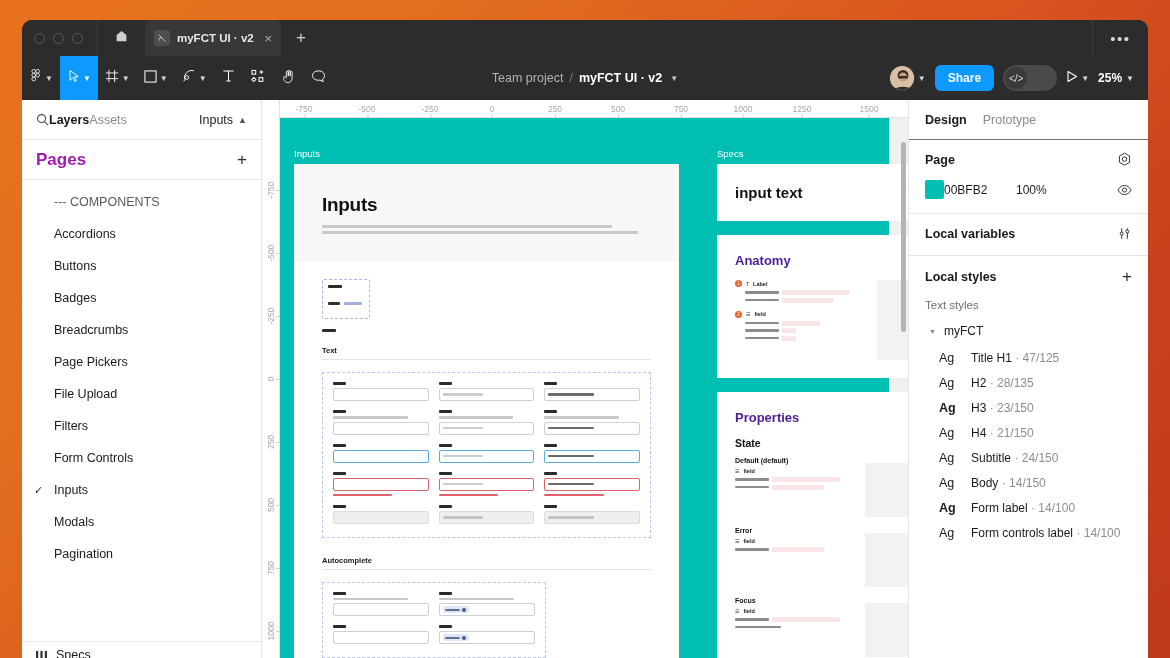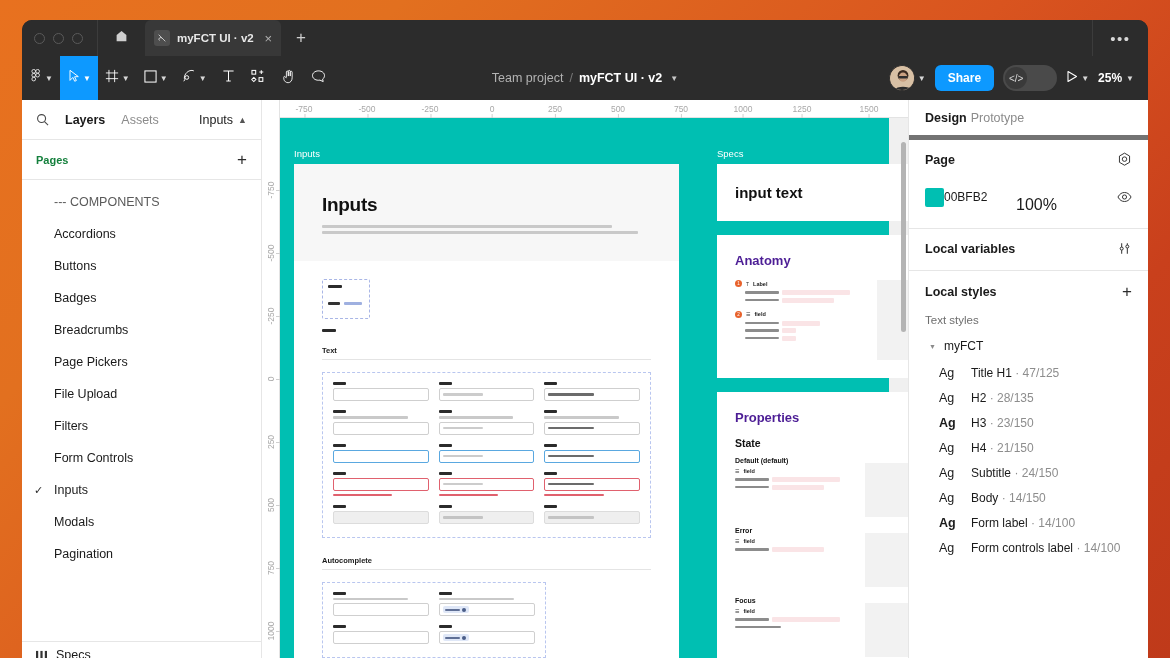--- a/index.html
+++ b/index.html
@@ -114,36 +114,36 @@
   .appbody { flex: 1; display: flex; background: #fff; min-height: 0; }
 
   
   .leftpanel {
     width: 240px; flex: 0 0 240px; background: #fff;
     border-right: 1px solid #e6e6e6; display: flex; flex-direction: column;
     min-height: 0;
   }
   .lp-tabs {
     height: 40px; flex: 0 0 40px; display: flex; align-items: center;
-    padding: 0 14px; gap: 16px; border-bottom: 1px solid #e6e6e6;
+    padding: 0 14px; gap: 0; border-bottom: 1px solid #e6e6e6;
   }
   .lp-tabs .search-ic { color: #555; display: flex; align-items: center; }
   .lp-tab { font-size: 12.5px; color: #8b8b8b; cursor: pointer; }
   .lp-tab.active { color: #1a1a1a; font-weight: bold; }
   .lp-page-sel {
     margin-left: auto; display: flex; align-items: center; gap: 5px;
     font-size: 12.5px; color: #1a1a1a;
   }
   .chev-up { font-size: 9px; color: #555; }
 
   .lp-pages-hdr {
     height: 40px; flex: 0 0 40px; display: flex; align-items: center;
     padding: 0 14px; border-bottom: 1px solid #e6e6e6;
   }
-  .lp-pages-hdr .lbl { font-size: 11px; font-weight: bold; color: #15803d; }
+  .lp-pages-hdr .lbl { font-size: 17px; font-weight: bold; color: #a21caf; }
   .lp-plus { margin-left: auto; color: #2b2b2b; font-size: 17px; font-weight: 300; line-height: 1; }
 
   .lp-list { flex: 1; overflow: hidden; padding-top: 6px; }
   .page-item {
     height: 32px; display: flex; align-items: center; padding: 0 14px 0 12px;
     font-size: 12.5px; color: #1a1a1a; cursor: pointer;
   }
   .page-item .check { width: 20px; flex: 0 0 20px; font-size: 11px; color: #2b2b2b; }
   .page-item.muted .label { color: #5a5a5a; }
 
@@ -262,33 +262,33 @@
   }
 
   
   .rightpanel {
     width: 240px; flex: 0 0 240px; background: #fff;
     border-left: 1px solid #e6e6e6; display: flex; flex-direction: column;
     min-height: 0;
   }
   .rp-tabs {
     height: 40px; flex: 0 0 40px; display: flex; align-items: center;
-    gap: 4px; padding: 0 16px; border-bottom: 5px solid #737373;
+    gap: 16px; padding: 0 16px; border-bottom: 1px solid #737373;
   }
   .rp-tab { font-size: 12.5px; color: #8b8b8b; cursor: pointer; }
   .rp-tab.active { color: #1a1a1a; font-weight: bold; }
 
   .rp-sect { border-bottom: 1px solid #e6e6e6; padding: 12px 16px 14px; }
   .rp-sect-row { display: flex; align-items: center; }
   .rp-sect-title { font-size: 12.5px; font-weight: bold; color: #1a1a1a; }
   .rp-sect-ic { margin-left: auto; color: #2b2b2b; display: flex; align-items: center; }
   .rp-color-row { display: flex; align-items: center; margin-top: 13px; }
   .swatch { width: 19px; height: 19px; border-radius: 2px; flex: 0 0 19px; }
   .hexval { font-size: 12px; color: #1a1a1a; width: 72px; }
-  .opacity { font-size: 16px; color: #1a1a1a; margin-top: 16px; }
+  .opacity { font-size: 12px; color: #1a1a1a; }
   .eye { margin-left: auto; color: #2b2b2b; display: flex; align-items: center; }
 
   .rp-styles { padding: 12px 16px 4px; }
   .rp-styles-lbl { font-size: 11.5px; color: #6e6e6e; margin-bottom: 8px; }
   .grp-row { display: flex; align-items: center; gap: 8px; padding: 5px 0 7px 4px; }
   .grp-caret { font-size: 7px; color: #8a8a8a; }
   .grp-name { font-size: 12px; color: #1a1a1a; }
   .style-row { display: flex; align-items: center; gap: 10px; padding: 5.5px 0 5.5px 14px; cursor: pointer; }
   .ag { font-size: 12.5px; color: #1a1a1a; width: 22px; flex: 0 0 22px; }
   .ag.b { font-weight: bold; }

